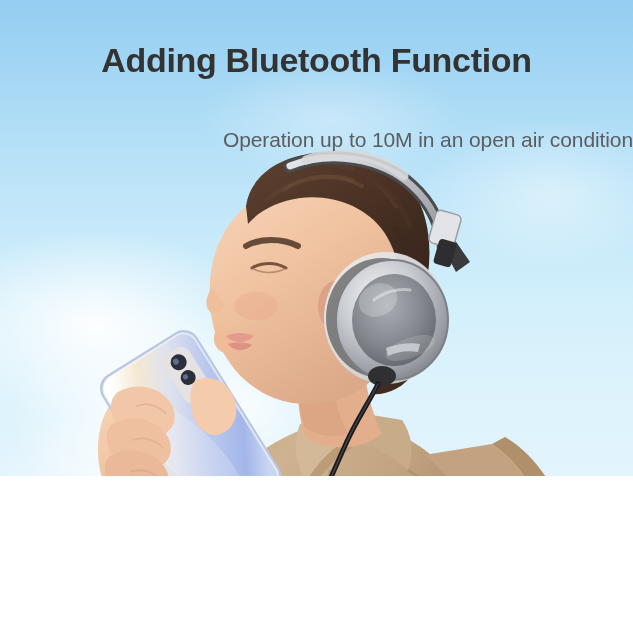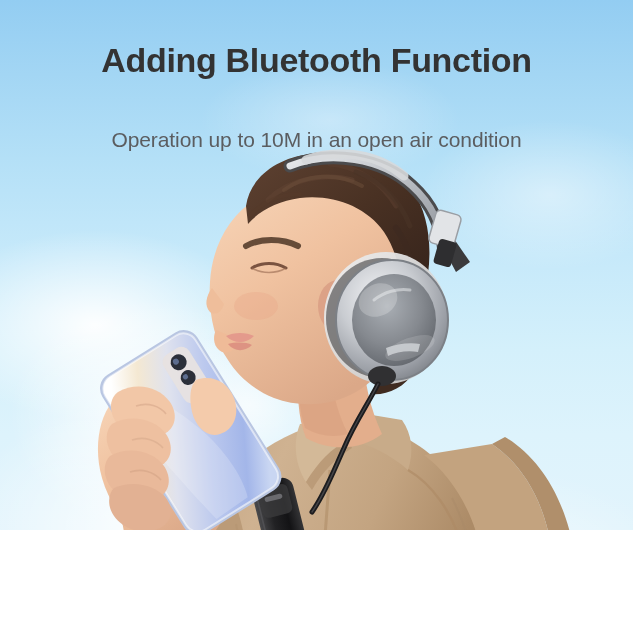--- a/index.html
+++ b/index.html
@@ -7,21 +7,21 @@
     padding: 0;
     background: #ffffff;
   }
   body {
     font-family: "Liberation Sans", sans-serif;
   }
 
   .banner {
     position: relative;
     width: 633px;
-    height: 530px;
+    height: 476px;
     overflow: hidden;
     background: linear-gradient(to bottom,
         #93cdf2 0%,
         #a3d6f4 14%,
         #b4e0f7 30%,
         #c6e9fa 48%,
         #d4f0fb 66%,
         #ddf3fc 82%,
         #e2f4fc 100%);
   }
@@ -58,21 +58,21 @@
     font-weight: 700;
     color: #333333;
     letter-spacing: -0.3px;
     white-space: nowrap;
   }
   .subtitle {
     position: absolute;
     left: 0;
     right: 0;
     top: 126px;
-    text-align: center;
+    text-align: right;
     font-size: 21px;
     line-height: 27px;
     font-weight: 400;
     color: #5b5d60;
     letter-spacing: -0.1px;
     white-space: nowrap;
     z-index: 40;
   }
 
   

